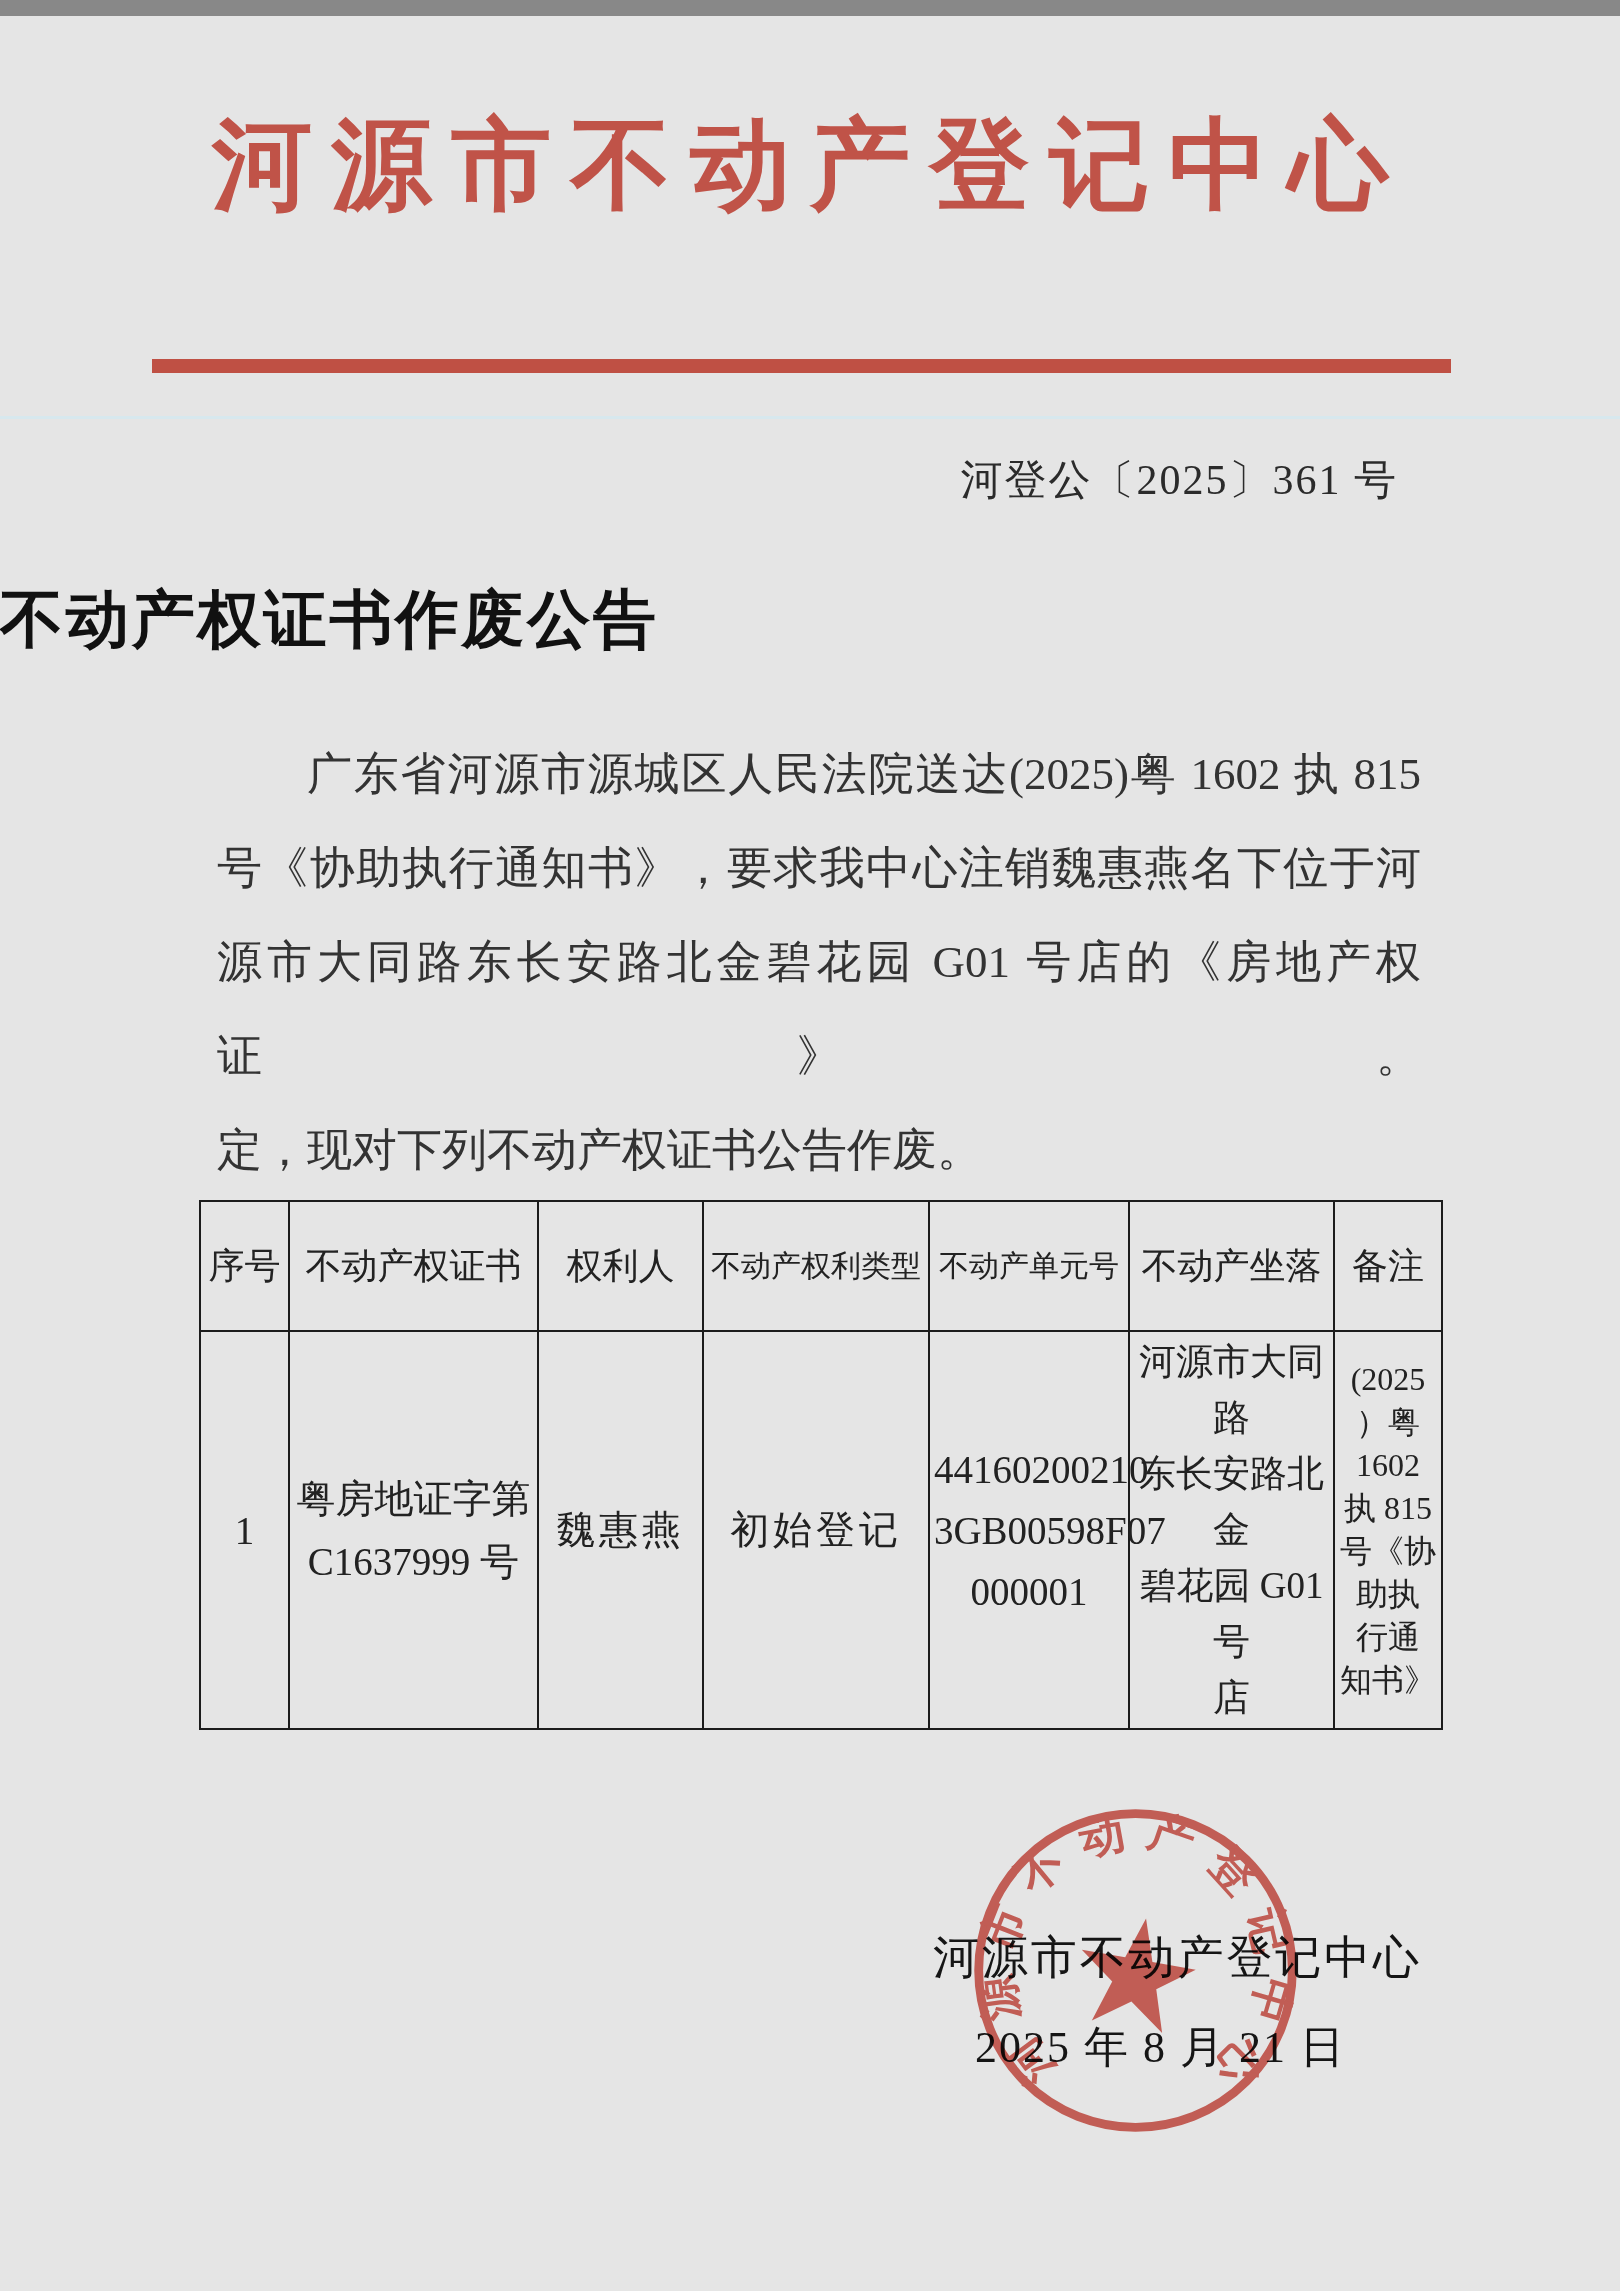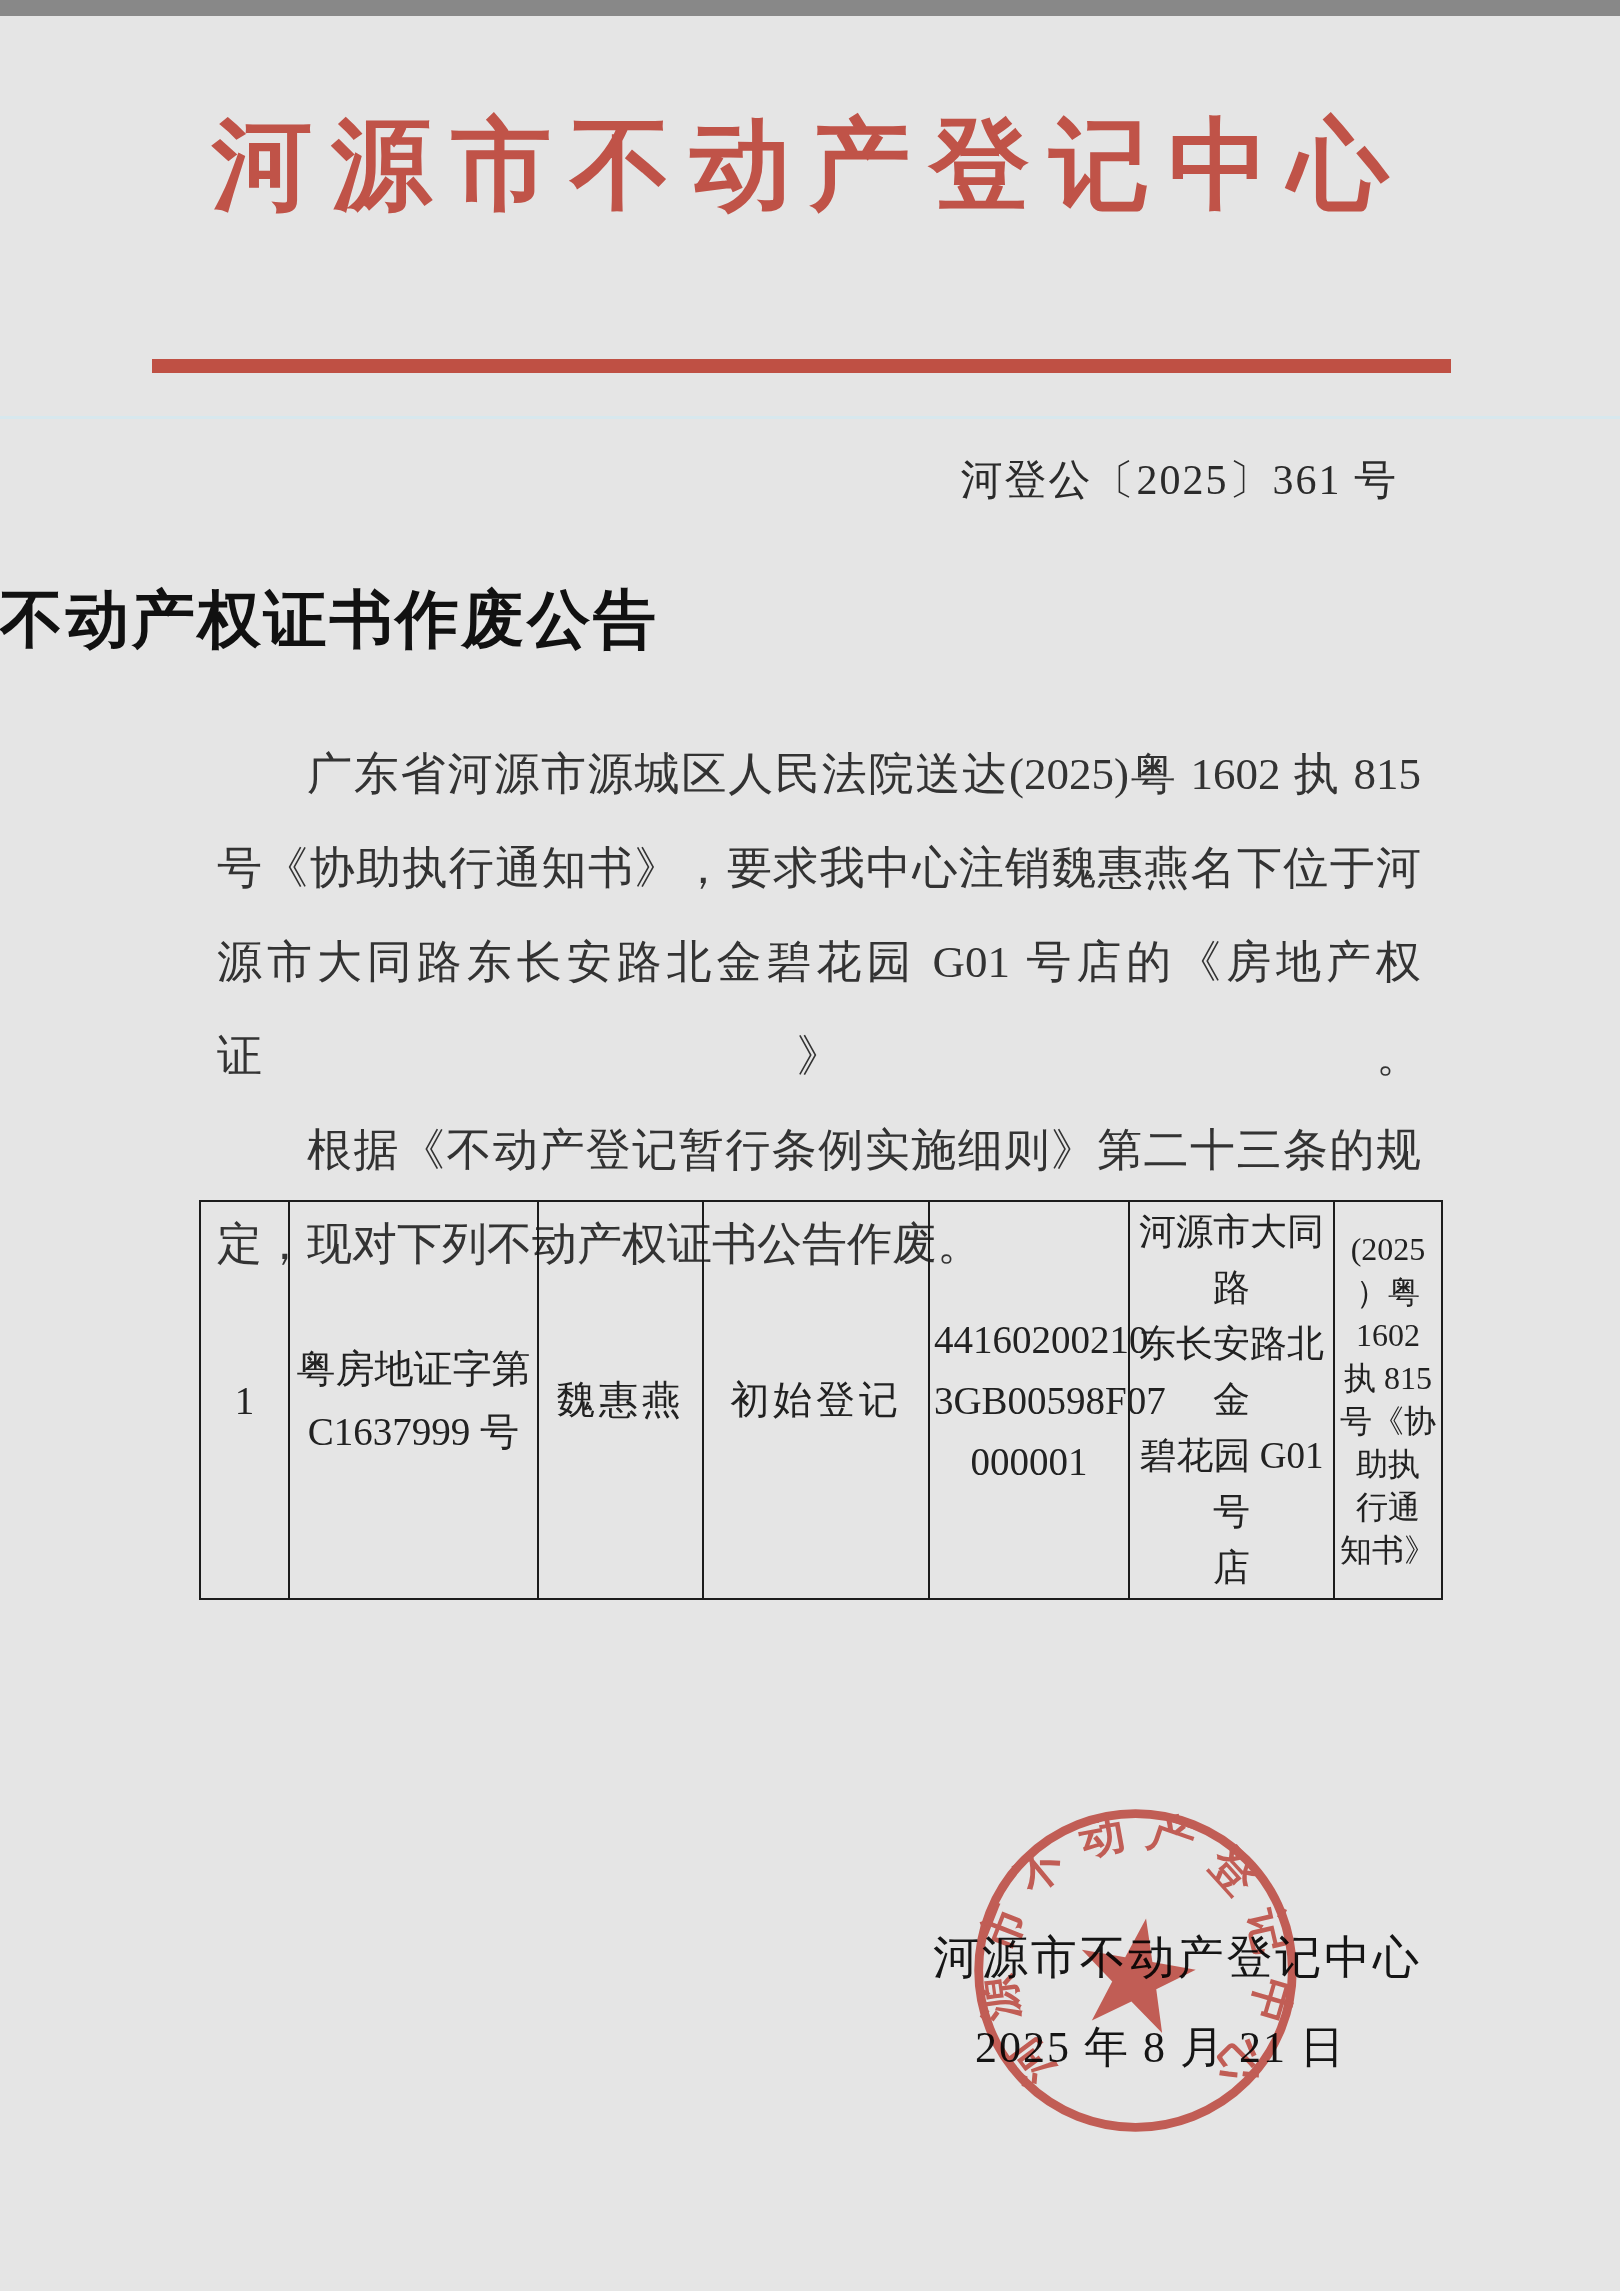--- a/index.html
+++ b/index.html
@@ -106,35 +106,43 @@
   <div class="red-rule"></div>
   <div class="scan-line"></div>
   <div class="doc-no">河登公〔2025〕361 号</div>
 
   <div class="notice-title">不动产权证书作废公告</div>
 
   <div class="body-text">
     <div class="body-line indent just">广东省河源市源城区人民法院送达(2025)粤 1602 执 815</div>
     <div class="body-line just">号《协助执行通知书》，要求我中心注销魏惠燕名下位于河</div>
     <div class="body-line just">源市大同路东长安路北金碧花园 G01 号店的《房地产权证》。</div>
-    <div class="body-line indent just">根据《不动产登记暂行条例实施细则》第二十三条的规</div>
     <div class="body-line end">定，现对下列不动产权证书公告作废。</div>
   </div>
 
   <table class="cert-table">
     <colgroup>
       <col style="width:89px">
         <col style="width:249px">
         <col style="width:165px">
       <col style="width:226px">
         <col style="width:200px">
         <col style="width:205px">
       <col style="width:108px">
     </colgroup>
     <tbody>
+        <tr class="hrow">
+      <th>序号</th>
+      <th>不动产权证书</th>
+      <th>权利人</th>
+      <th class="tight">不动产权利类型</th>
+      <th class="tight">不动产单元号</th>
+      <th>不动产坐落</th>
+      <th>备注</th>
+    </tr>
     <tr class="drow">
       <td class="c-seq">1</td>
       <td class="c-cert">粤房地证字第
 C1637999 号</td>
       <td class="c-holder">魏惠燕</td>
       <td class="c-type">初始登记</td>
       <td class="c-unit">44160200210
 3GB00598F07
 000001</td>
       <td class="c-loc">河源市大同路

